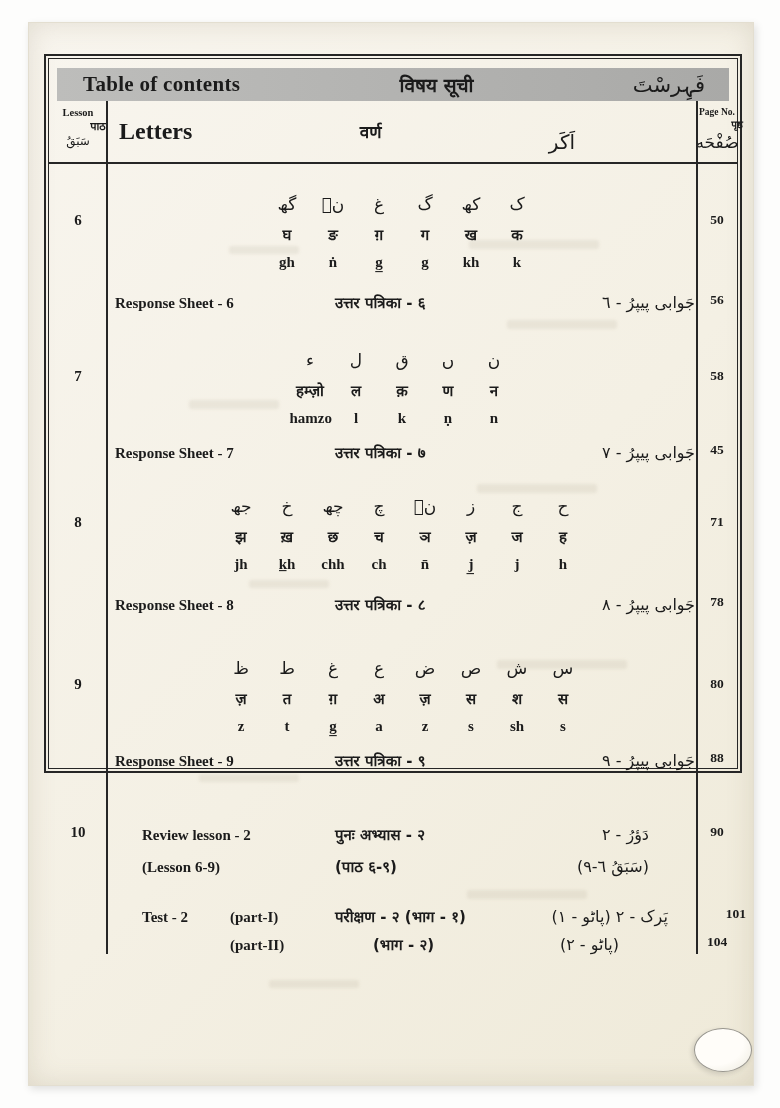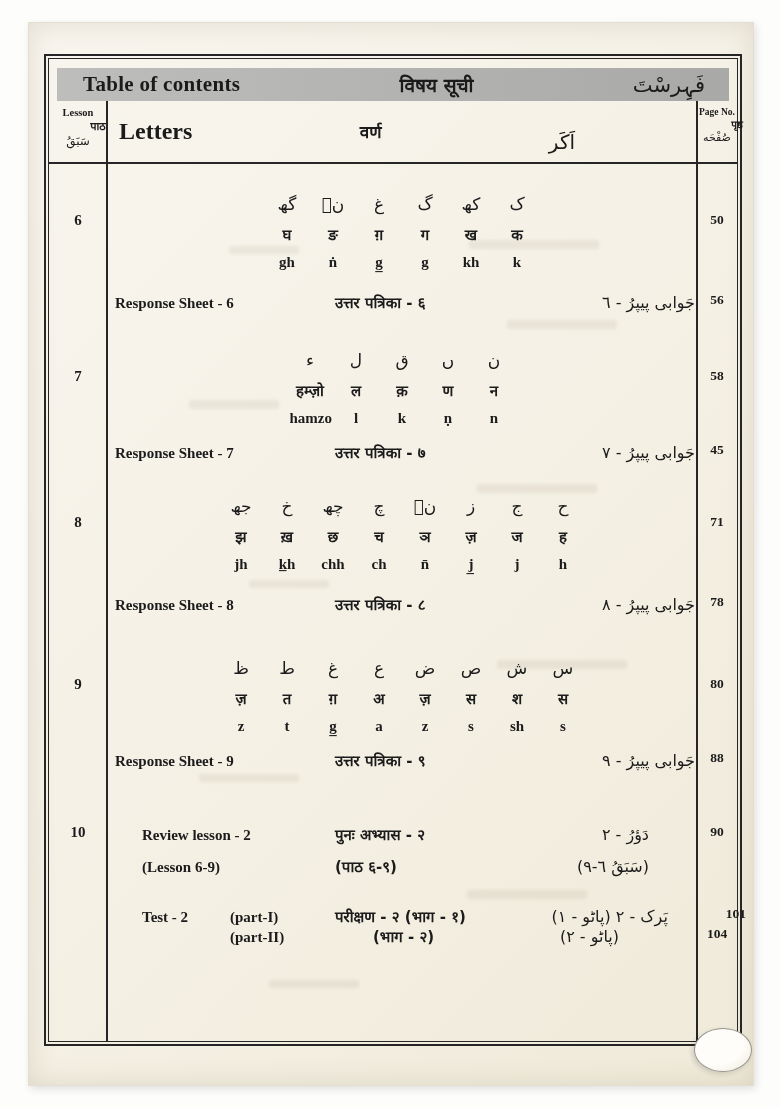--- a/index.html
+++ b/index.html
@@ -14,21 +14,21 @@
 
   
   .paper {
     position:absolute; left:28px; top:22px; width:726px; height:1064px;
     background:linear-gradient(135deg,#f8f5ee 0%,#f4f0e4 55%,#efead9 100%);
     box-shadow:0 0 0 1px #e3ded0 inset, 0 0 28px rgba(120,105,70,.18) inset,
                2px 3px 8px rgba(0,0,0,.12);
   }
 
   
-  .frame { position:absolute; left:16px; top:32px; width:698px; height:992px; border:2px solid #262626; }
+  .frame { position:absolute; left:16px; top:32px; width:698px; height:719px; border:2px solid #262626; }
   .frame-inner { position:absolute; inset:2px; border:1px solid #262626; display:flex; flex-direction:column; }
 
   
   .band {
     margin:9px 8px 0; height:33px; flex:0 0 33px;
     background:linear-gradient(90deg,#bdbdbb,#b1b1af 60%,#a9a9a7);
     display:flex; align-items:center; justify-content:space-between;
     padding:0 24px 0 26px;
   }
   .band-en { font:bold 21px "Liberation Serif", serif; letter-spacing:.3px; }
@@ -77,21 +77,21 @@
   .ts2-en { padding-left:123px; }
   .ts2-hi { padding-left:38px; }
   .ts2-ur { padding-right:78px; }
 
   
   .m-l6  { margin-top:24px; } .m-rs6 { margin-top:18px; }
   .m-l7  { margin-top:32px; } .m-rs7 { margin-top:12px; }
   .m-l8  { margin-top:28px; } .m-rs8 { margin-top:18px; }
   .m-l9  { margin-top:38px; } .m-rs9 { margin-top:12px; }
   .m-rv  { margin-top:54px; } .m-rv2 { margin-top:12px; }
-  .m-ts  { margin-top:30px; } .m-ts2 { }
+  .m-ts  { margin-top:30px; } .m-ts2 { margin-top:8px; }
 
   
   .ghost { position:absolute; background:rgba(125,115,90,.10); filter:blur(1.5px); border-radius:3px; z-index:0; }
   .g1 { top:52px;  left:420px; width:130px; height:9px; }
   .g2 { top:58px;  left:180px; width:70px;  height:8px; }
   .g3 { top:132px; right:120px; width:110px; height:9px; }
   .g4 { top:212px; left:140px; width:90px;  height:9px; }
   .g5 { top:296px; right:140px; width:120px; height:9px; }
   .g6 { top:392px; left:200px; width:80px;  height:8px; }
   .g7 { top:472px; right:110px; width:130px; height:9px; }
@@ -133,21 +133,21 @@
               <span class="c" dir="rtl">سَبَقُ</span>
             </div>
             <div class="th-letters">
               <span class="en">Letters</span>
               <span class="hi">वर्ण</span>
               <span class="ur" dir="rtl">اَکَر</span>
             </div>
             <div class="th-small">
               <span class="a" style="font-size:9.5px">Page No.</span>
               <span class="b" style="font-size:10px">पृष्ठ</span>
-              <span class="c" style="font-size:11px" dir="rtl">صُفْحَه</span>
+              <span class="c" style="font-size:17px" dir="rtl">صُفْحَه</span>
             </div>
           </div>
 
           <div class="tbody">
             <div class="ghost g1"></div>
             <div class="ghost g2"></div>
             <div class="ghost g3"></div>
             <div class="ghost g4"></div>
             <div class="ghost g5"></div>
             <div class="ghost g6"></div>

